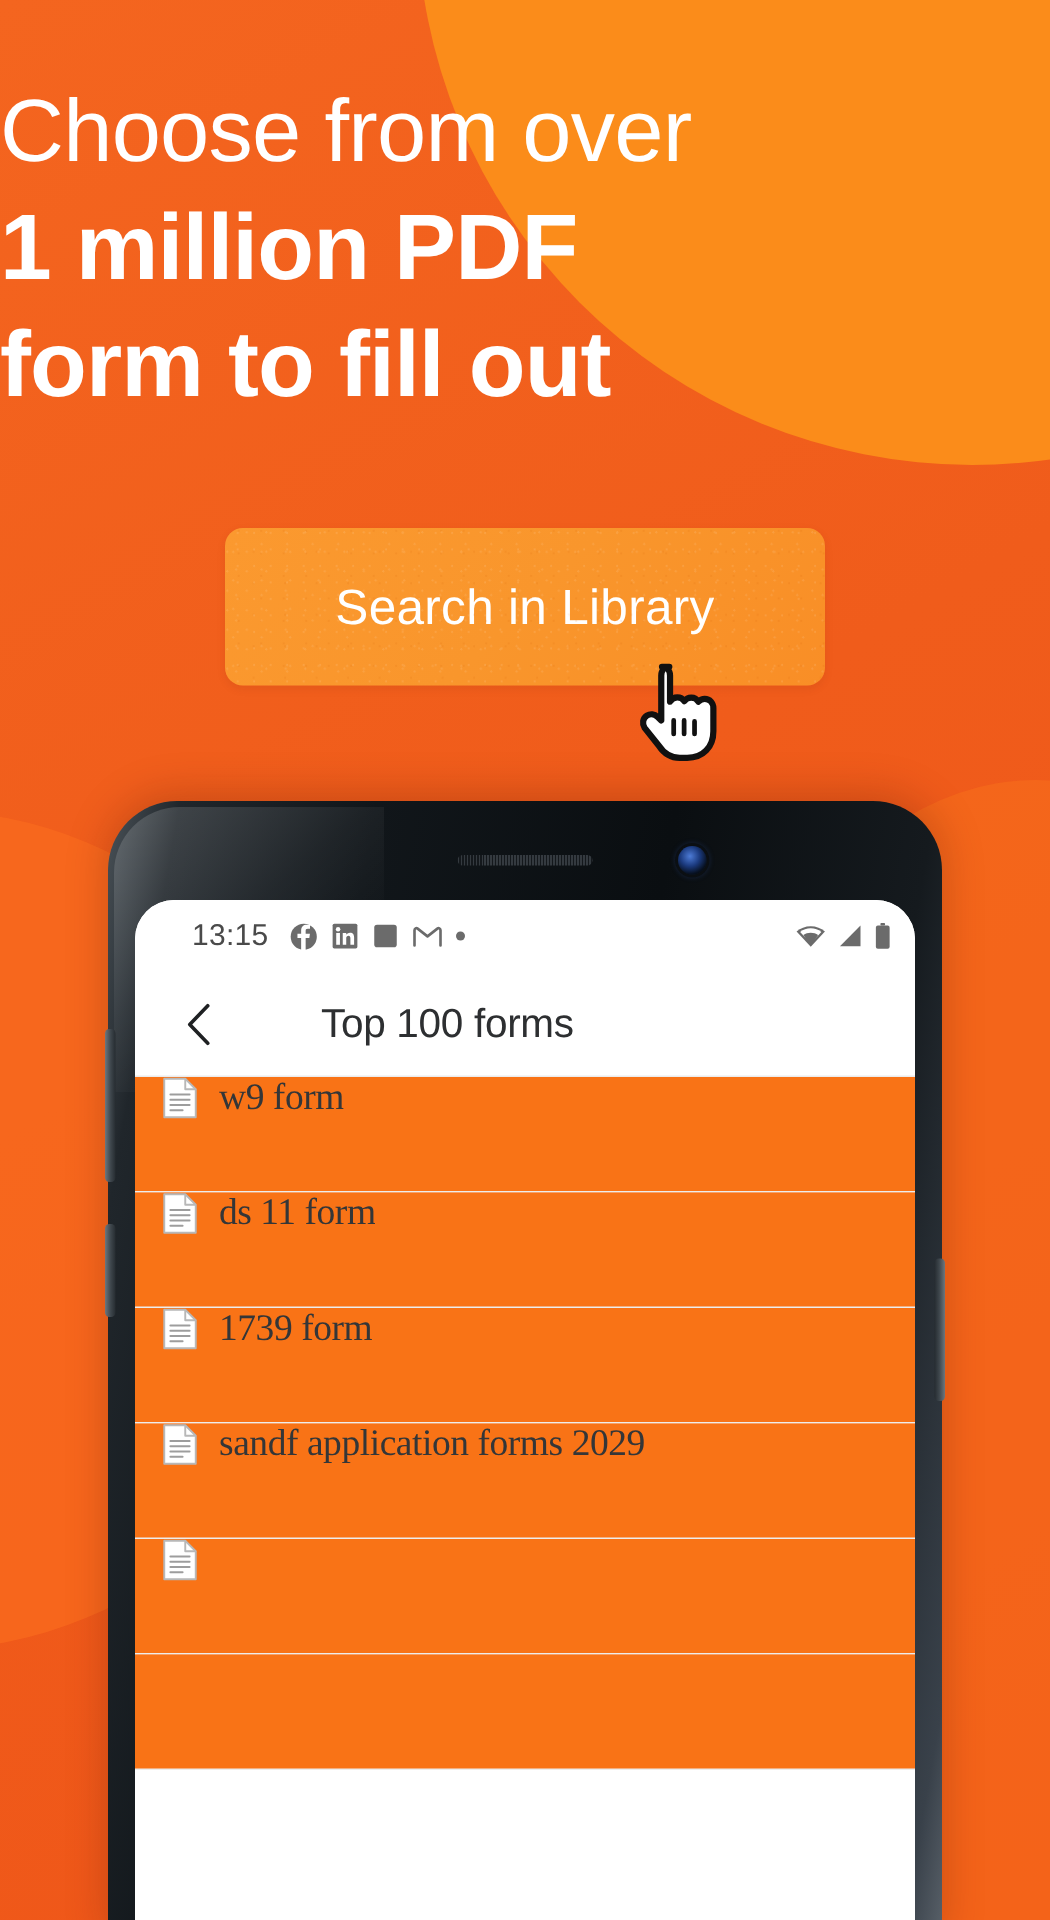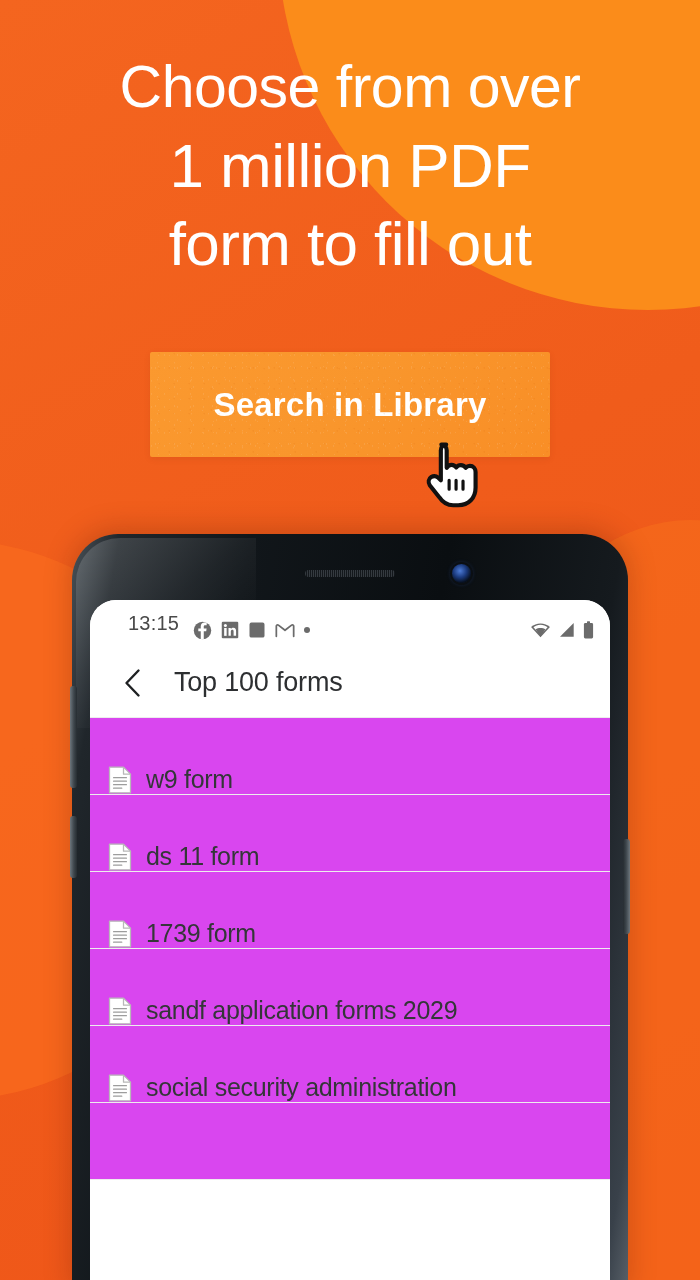--- a/index.html
+++ b/index.html
@@ -54,56 +54,56 @@
     background: #f7701c;
     opacity: .55;
   }
 
   
   .headline {
     position: absolute;
     left: 0;
     top: 58px;
     width: 700px;
-    text-align: center;
+    text-align: left;
     color: #ffffff;
     z-index: 5;
     line-height: 1.0;
     text-rendering: optimizeLegibility;
   }
   .headline .l1 {
     display: block;
     font-size: 59px;
     font-weight: 400;
     letter-spacing: -0.5px;
     margin-bottom: 18px;
   }
   .headline .l2,
   .headline .l3 {
     display: block;
     font-size: 62px;
-    font-weight: 400;
+    font-weight: 700;
     letter-spacing: -0.6px;
     margin-bottom: 16px;
   }
 
   
   .cta {
     position: absolute;
     left: 150px;
     top: 352px;
     width: 400px;
     height: 105px;
     border: 0;
-    border-radius: 2px;
+    border-radius: 12px;
     background: linear-gradient(135deg, #fb992f 0%, #f9962c 50%, #f98e26 100%);
     color: #ffffff;
     font-family: "Liberation Sans", sans-serif;
     font-size: 33px;
-    font-weight: 700;
+    font-weight: 400;
     letter-spacing: 0.2px;
     cursor: pointer;
     z-index: 6;
     box-shadow: 0 2px 6px rgba(120,40,0,.10);
   }
   .cta-noise {
     position: absolute;
     inset: 0;
     border-radius: 12px;
     opacity: .10;
@@ -212,21 +212,22 @@
     height: 694px;
     border-radius: 26px 26px 0 0;
     background: #ffffff;
     overflow: hidden;
   }
 
   
   .statusbar {
     height: 48px;
     display: flex;
-    padding: 12px 16px 0 38px;
+    align-items: center;
+    padding: 0 16px 0 38px;
     box-sizing: border-box;
     background: #ffffff;
   }
   .sb-time {
     font-size: 20px;
     font-weight: 500;
     color: #4a4a4a;
     letter-spacing: .2px;
     margin-right: 14px;
   }
@@ -251,20 +252,21 @@
 
   
   .appbar {
     height: 70px;
     display: flex;
     align-items: center;
     padding: 0 0 0 20px;
     box-sizing: border-box;
     background: #ffffff;
     border-bottom: 1px solid #ececec;
+    gap: 40px;
   }
   .back-btn {
     width: 46px;
     height: 46px;
     display: flex;
     align-items: center;
     justify-content: center;
     background: none;
     border: 0;
     cursor: pointer;
@@ -278,26 +280,27 @@
     letter-spacing: -0.2px;
   }
 
   
   .form-list {
     background: #ffffff;
   }
   .form-row {
     height: 77px;
     display: flex;
-    align-items: flex-end;
+    align-items: flex-start;
     padding: 0 14px 0 18px;
     box-sizing: border-box;
     border-bottom: 1px solid #ededed;
     cursor: pointer;
-    background: #d946ef;
+    background: #f97316;
+    font-family: Liberation Serif, serif;
   }
   .doc-ic {
     flex: 0 0 auto;
     margin-right: 14px;
     display: block;
   }
   .form-label {
     font-size: 25px;
     font-weight: 400;
     color: #343638;
@@ -418,20 +421,19 @@
             <path d="M4.5 10h11M4.5 13h11M4.5 16h11M4.5 19h7" stroke="#9d9d9d" stroke-width="1.1" stroke-linecap="round"></path>
           </svg>
           <span class="form-label">sandf application forms 2029</span>
         </div>
         <div class="form-row">
           <svg class="doc-ic" width="24" height="28" viewBox="0 0 20 24">
             <path d="M1 1h12l6 6v16H1z" fill="#ffffff" stroke="#b8b8b8" stroke-width="1.1" stroke-linejoin="round"></path>
             <path d="M13 1v6h6" fill="none" stroke="#b8b8b8" stroke-width="1.1" stroke-linejoin="round"></path>
             <path d="M4.5 10h11M4.5 13h11M4.5 16h11M4.5 19h7" stroke="#9d9d9d" stroke-width="1.1" stroke-linecap="round"></path>
           </svg>
-          <span class="form-label">social security administration</span>
         </div>
         <div class="form-row"></div>
       </div>
 
     </div>
   </div>
 </div>
 
 </body></html>

